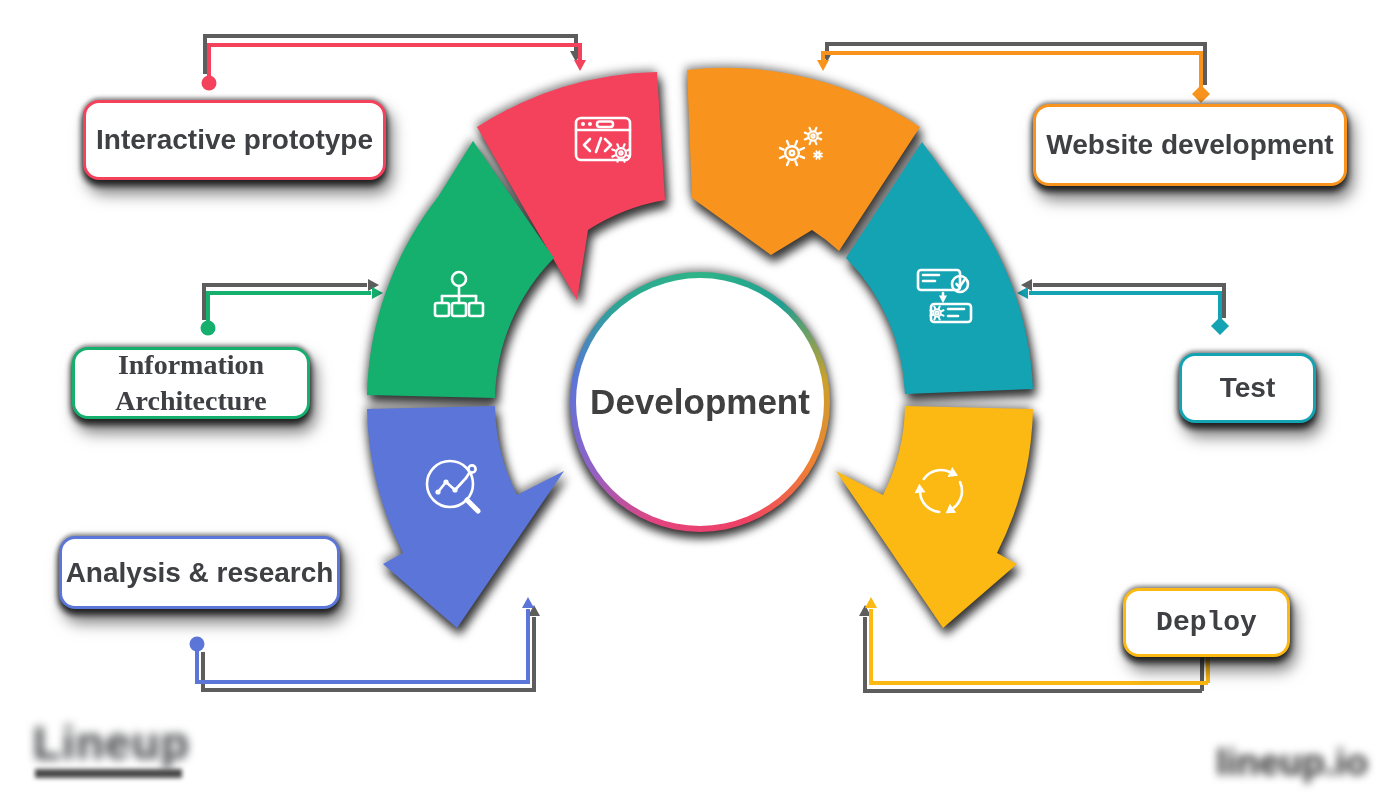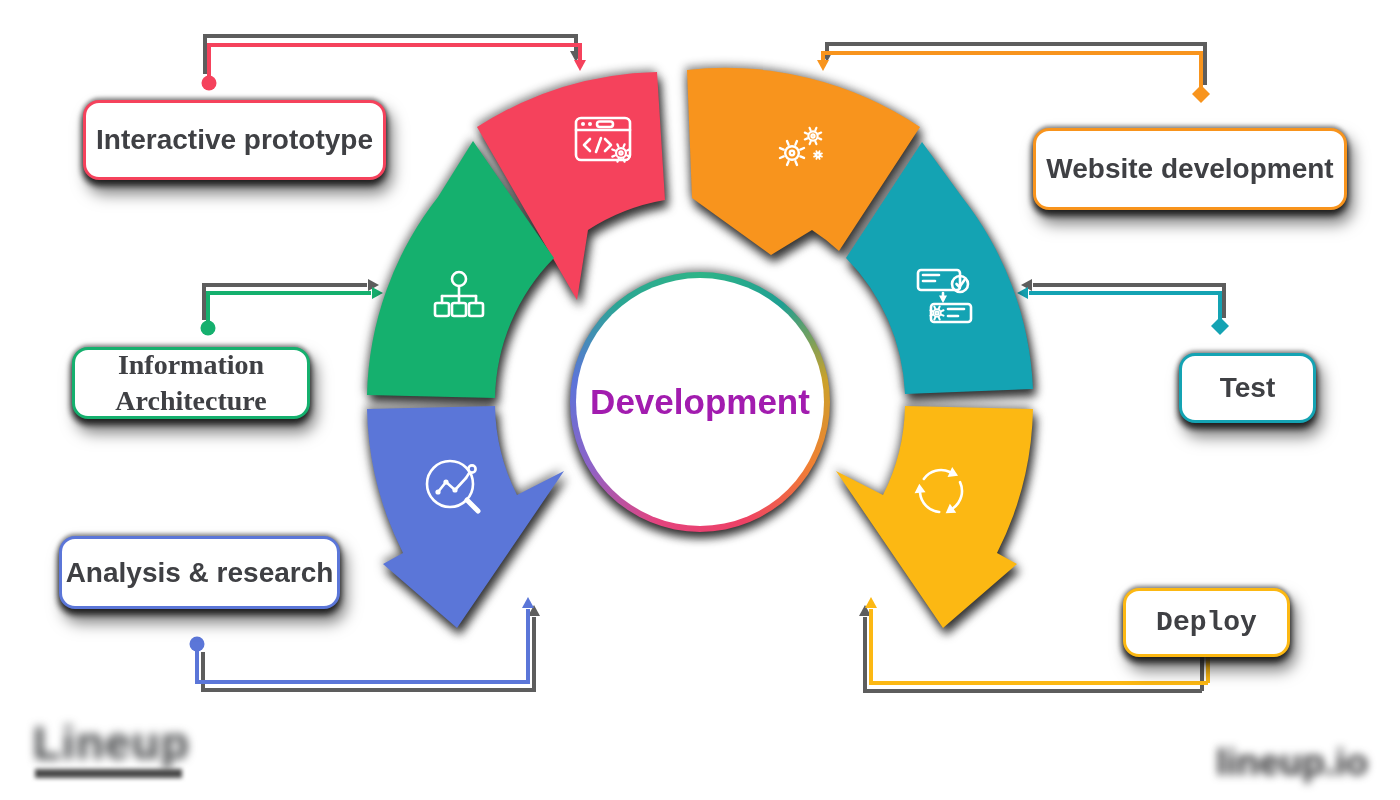--- a/index.html
+++ b/index.html
@@ -10,21 +10,21 @@
   .icon{stroke:#ffffff;stroke-width:2.6;fill:none;stroke-linecap:round;stroke-linejoin:round;}
   .conn-shadow{stroke:#4f4f4f;fill:none;stroke-width:4;opacity:.92;}
   .conn-line{fill:none;stroke-width:4;}
   .label-box{position:absolute;background:#ffffff;border-radius:16px;display:flex;align-items:center;
              justify-content:center;text-align:center;color:#3f4044;font-weight:700;font-size:28px;line-height:1.28;
              filter:drop-shadow(0 5px 3px rgba(20,20,20,.85)) drop-shadow(0 -2px 2px rgba(25,25,25,.5)) drop-shadow(5px 9px 7px rgba(0,0,0,.5));}
   #center-circle{position:absolute;border-radius:50%;
              filter:drop-shadow(0 6px 5px rgba(15,15,15,.8)) drop-shadow(0 -3px 4px rgba(15,15,15,.45));}
   #center-inner{position:absolute;left:6px;top:6px;right:6px;bottom:6px;border-radius:50%;background:#ffffff;
              display:flex;flex-direction:column;align-items:center;justify-content:center;
-             color:#a21caf;font-weight:700;font-size:35px;line-height:1.3;text-align:center;}
+             color:#404040;font-weight:700;font-size:35px;line-height:1.3;text-align:center;}
   #logo-left{position:absolute;left:33px;top:716px;color:#3d3f41;font-weight:700;font-size:46px;
              letter-spacing:1px;filter:blur(5px);}
   #logo-left-bar{position:absolute;left:35px;top:769px;width:147px;height:9px;background:#4a4a4a;filter:blur(2px);}
   #logo-right{position:absolute;left:1216px;top:742px;color:#2a2a2c;font-weight:700;font-size:37px;filter:blur(4px);}
 </style>
 </head>
 <body>
 
 <div id="stage">
 
@@ -203,21 +203,21 @@
   <div id="center-circle" style="left: 570px; top: 272px; width: 260px; height: 260px; background: conic-gradient(rgb(46, 180, 135) 0deg, rgb(31, 159, 146) 40deg, rgb(203, 161, 43) 80deg, rgb(240, 128, 51) 120deg, rgb(238, 65, 101) 160deg, rgb(227, 68, 127) 200deg, rgb(141, 99, 200) 240deg, rgb(91, 117, 217) 280deg, rgb(43, 166, 148) 320deg, rgb(46, 180, 135) 360deg);">
     <div id="center-inner" style="background: rgb(255, 255, 255);">
       <span>Development</span>
     </div>
   </div>
 
   <div id="box-layer">
       <div class="label-box" style="left: 57px; top: 100px; width: 297px; height: 74px; border: 3px solid rgb(245, 66, 92); margin-left: 26px;">
         <div>Interactive prototype</div>
       </div>
-      <div class="label-box" style="left: 1033px; top: 128px; width: 308px; height: 76px; border: 3px solid rgb(248, 148, 29); text-align: right;">
+      <div class="label-box" style="left: 1033px; top: 104px; width: 308px; height: 76px; border: 3px solid rgb(248, 148, 29); text-align: right;">
         <div>Website development</div>
       </div>
       <div class="label-box" style="left: 72px; top: 347px; width: 232px; height: 66px; border: 3px solid rgb(21, 176, 110); font-family: Liberation Serif, serif;">
         <div>Information<br>Architecture</div>
       </div>
       <div class="label-box" style="left: 1151px; top: 353px; width: 131px; height: 64px; border: 3px solid rgb(20, 163, 179); margin-left: 28px;">
         <div>Test</div>
       </div>
       <div class="label-box" style="left: 59px; top: 536px; width: 275px; height: 67px; border: 3px solid rgb(91, 118, 216);">
         <div>Analysis &amp; research</div>

